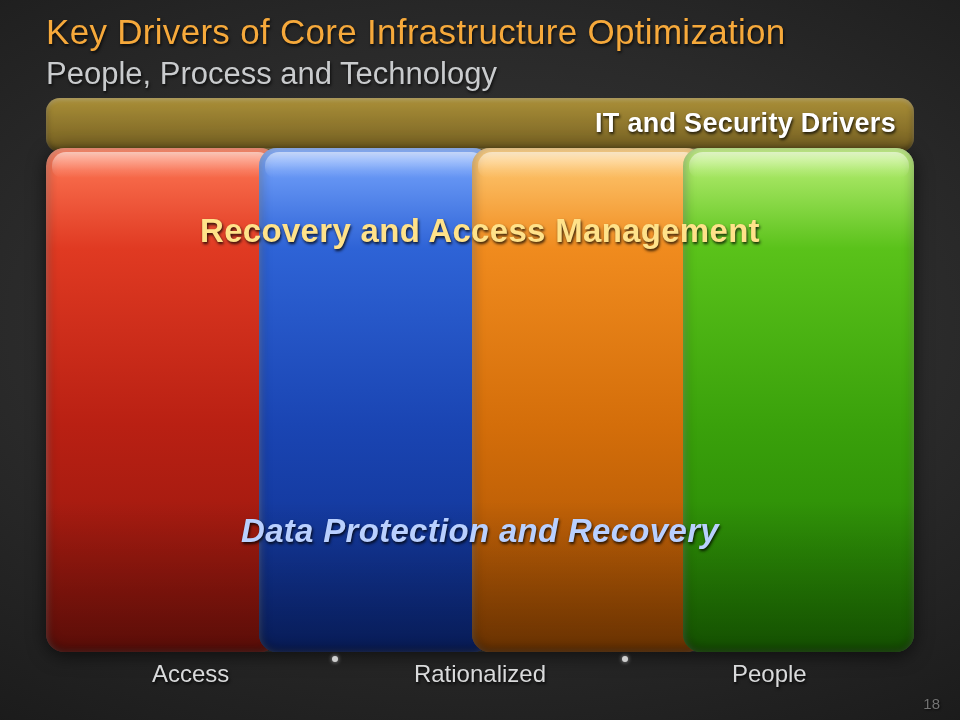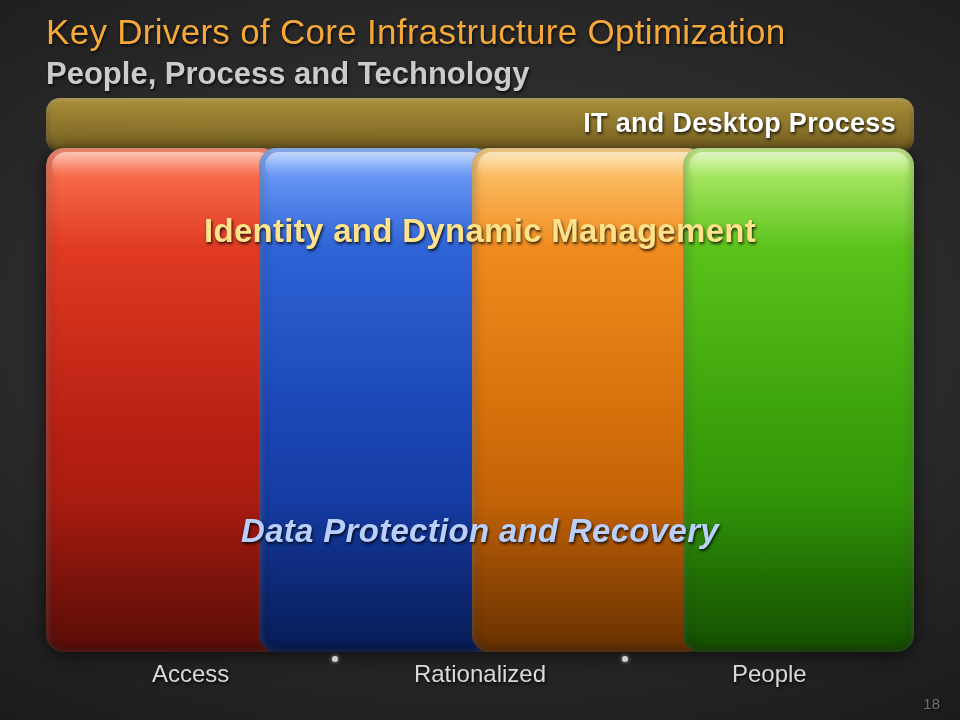--- a/index.html
+++ b/index.html
@@ -26,21 +26,21 @@
     font-weight: 400;
     color: #f6a93b;
     text-shadow: 1px 2px 3px rgba(0,0,0,0.7);
     letter-spacing: 0.3px;
   }
   .subtitle {
     position: absolute;
     left: 46px;
     top: 56px;
     font-size: 31px;
-    font-weight: 700;
+    font-weight: 400;
     color: #c9cbcd;
     text-shadow: 1px 2px 3px rgba(0,0,0,0.7);
   }
 
   
   .spectrum {
     position: absolute;
     left: 46px;
     top: 148px;
     width: 868px;
@@ -191,23 +191,23 @@
 
   <div class="yellow-band"></div>
 
   <div class="spectrum">
     <div class="pill p-red"></div>
     <div class="pill p-blue"></div>
     <div class="pill p-orange"></div>
     <div class="pill p-green"></div>
   </div>
 
-  <div class="driver right c-white" style="top:108px;">IT and Desktop Process</div>
-
-  <div class="driver c-yellow" style="top:212px;">Identity and Dynamic Management</div>
+  <div class="driver right c-white" style="top:108px;">IT and Security Drivers</div>
+
+  <div class="driver c-yellow" style="top:212px;">Recovery and Access Management</div>
 
 
 
   <div class="driver c-blue" style="top:512px;">Data Protection and Recovery</div>
 
   <div class="stage-row">
     <div class="stage">
       <span>Access</span>
       <span class="dot"></span>
     </div>

